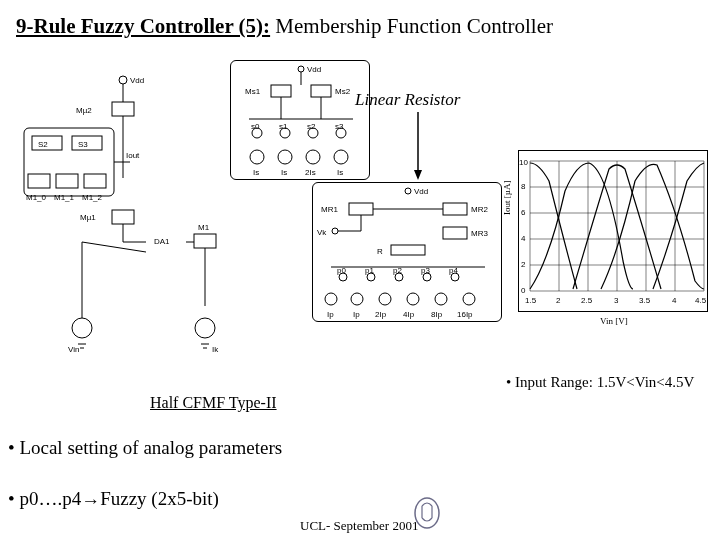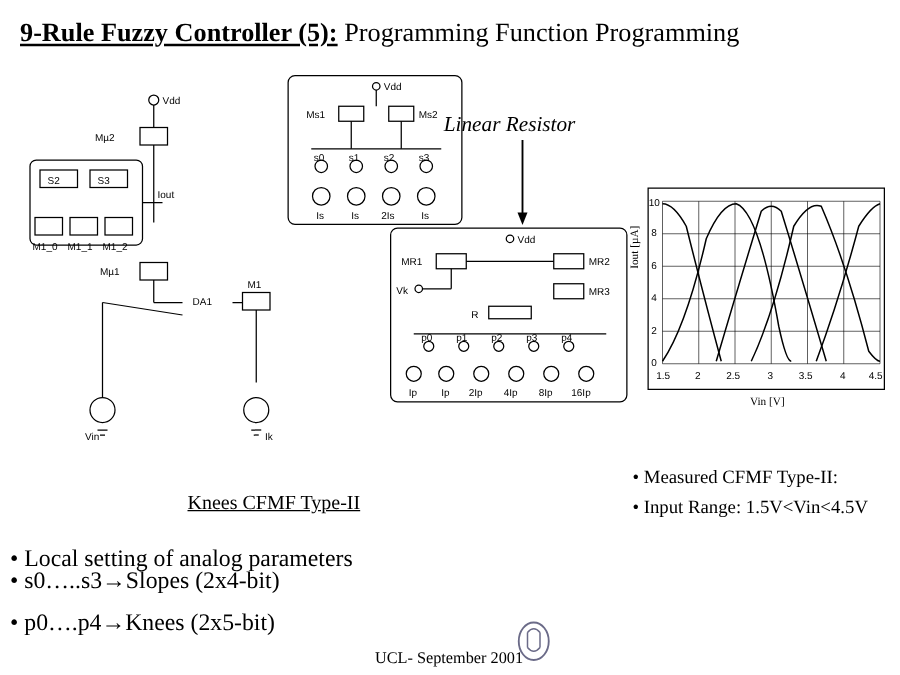--- a/index.html
+++ b/index.html
@@ -27,21 +27,21 @@
   .tick { font-size: 8px; font-family: sans-serif; }
   .sch text { font-size: 8px; font-family: sans-serif; }
   .sch line, .sch rect, .sch circle, .sch polyline, .sch path { stroke: #000; fill: none; stroke-width: 1; }
 </style>
 </head>
 <body>
 
 <div class="slide">
 
   <div class="title">
-    <span class="u"> 9-Rule Fuzzy Controller (5):</span><span> Programming Function Programming</span>
+    <span class="u"> 9-Rule Fuzzy Controller (5):</span><span> Membership Function Controller</span>
   </div>
 
   <svg class="diag-main sch" viewBox="0 0 488 310">
 
     <circle cx="105" cy="14" r="4"></circle>
       <text x="112" y="17">Vdd</text>
     <line x1="105" y1="18" x2="105" y2="36"></line>
     <rect x="94" y="36" width="22" height="14"></rect>
       <text x="58" y="47">Mµ2</text>
     <line x1="105" y1="50" x2="105" y2="112"></line>
@@ -201,29 +201,27 @@
         <text x="2" y="90">4</text>
         <text x="2" y="64">6</text>
         <text x="2" y="38">8</text>
         <text x="0" y="14">10</text>
       </g>
     </svg>
   </div>
   <div class="plot-xl">Vin [V]</div>
 
   <div class="bullets-right">
-    <div>• Measured CFMF Type-II:</div>
     <div>• Input Range: 1.5V&lt;Vin&lt;4.5V</div>
   </div>
 
-  <div class="half-label">Knees CFMF Type-II</div>
+  <div class="half-label">Half CFMF Type-II</div>
 
   <div class="b1">• Local setting of analog parameters</div>
-  <div class="b2">• s0…..s3→Slopes (2x4-bit)</div>
-  <div class="b3">• p0….p4→Knees (2x5-bit)</div>
+  <div class="b3">• p0….p4→Fuzzy (2x5-bit)</div>
 
   <div class="footer">UCL- September 2001</div>
   <svg class="logo" viewBox="0 0 28 34">
     <ellipse cx="14" cy="17" rx="12" ry="15" fill="none" stroke="#6b6b88" stroke-width="1.5"></ellipse>
     <path d="M9 10 L9 22 M19 10 L19 22 M9 10 Q14 4 19 10 M9 22 Q14 28 19 22" fill="none" stroke="#6b6b88" stroke-width="1.2"></path>
   </svg>
 
 </div>
 
 </body></html>

